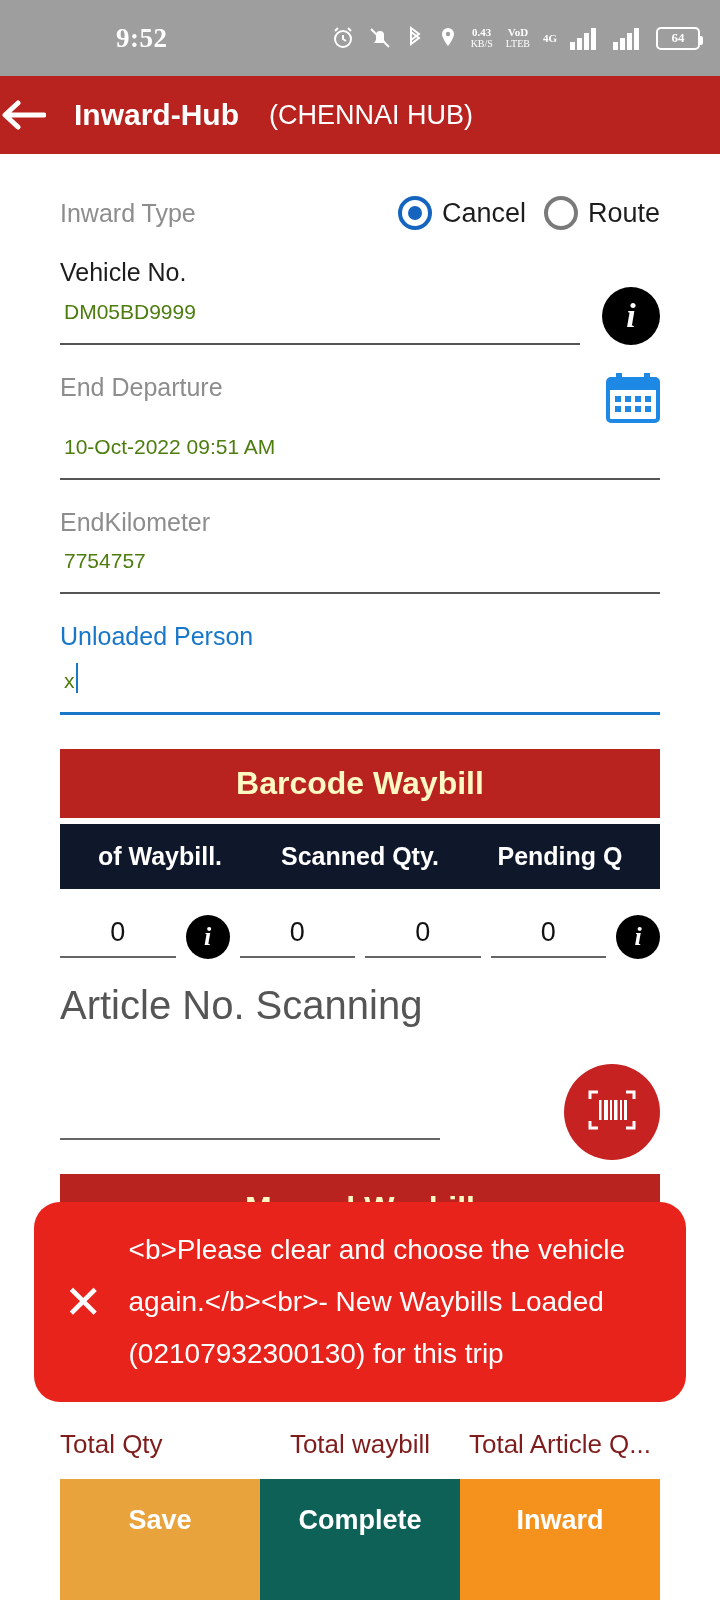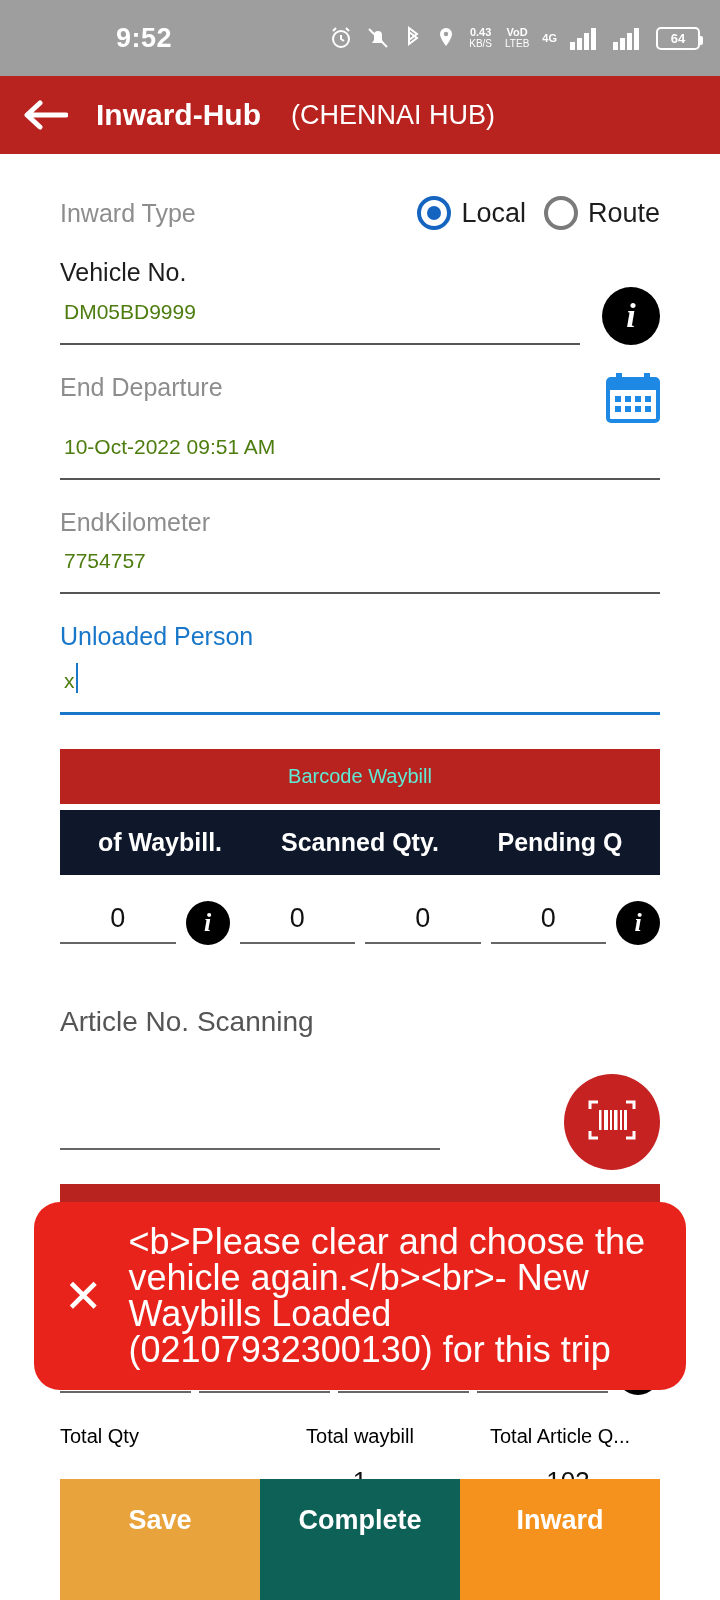--- a/index.html
+++ b/index.html
@@ -18,20 +18,21 @@
   }
 
   
   .statusbar {
     height: 76px;
     background: #9e9e9e;
     display: flex;
     align-items: center;
     padding: 0 20px;
     color: #ffffff;
+    font-family: Liberation Serif, serif;
   }
   .status-time {
     font-size: 27px;
     font-weight: bold;
     margin-left: 96px;
     letter-spacing: .5px;
   }
   .status-icons {
     margin-left: auto;
     display: flex;
@@ -61,21 +62,20 @@
     width: 3px; height: 9px; background: #fff; border-radius: 0 2px 2px 0;
   }
 
   
   .appbar {
     height: 78px;
     background: #b9231f;
     display: flex;
     align-items: center;
     color: #ffffff;
-    padding-left: 22px;
   }
   .back-arrow { width: 46px; height: 34px; margin-right: 28px; }
   .app-title { font-size: 30px; font-weight: bold; }
   .app-sub { font-size: 27px; margin-left: 30px; font-weight: normal; }
 
   
   .content { padding: 0 60px; position: relative; }
 
   .row-inward {
     display: flex;
@@ -122,23 +122,23 @@
   .cal-icon { width: 54px; height: 50px; }
 
   .cursor {
     display:inline-block; width:2px; height:30px; background:#1877c9;
     vertical-align:-5px; margin-left:1px;
   }
 
   
   .sec-header {
     background: #b9231f;
-    color: #5eead4;
-    font-size: 20px;
-    font-weight: normal;
+    color: #fef9c3;
+    font-size: 32px;
+    font-weight: bold;
     text-align: center;
     padding: 16px 0;
     margin-top: 34px;
   }
   .col-header {
     background: #0f172a;
     color: #fff;
     font-size: 25px;
     font-weight: bold;
     display: flex;
@@ -164,21 +164,21 @@
   }
   .val-badge {
     width: 44px; height: 44px; border-radius: 50%;
     background: #000; color: #fff;
     display:flex;align-items:center;justify-content:center;
     font-size: 26px; font-weight: bold; font-style: italic;
     font-family: "Liberation Serif", serif;
     flex: 0 0 auto;
   }
 
-  .article-label { font-size: 28px; color: #555; margin-top: 61px; }
+  .article-label { font-size: 40px; color: #555; margin-top: 24px; }
   .article-row { display:flex; align-items: flex-end; margin-top: 36px; }
   .article-input { width: 380px; border-bottom: 2px solid #666; height: 48px; }
   .scan-fab {
     margin-left: auto;
     width: 96px; height: 96px; border-radius: 50%;
     background: #c62222;
     display:flex;align-items:center;justify-content:center;
     margin-bottom: -20px;
   }
 
@@ -186,21 +186,21 @@
   .manual-cols {
     background:#b9231f; color:#fff; display:flex;
     padding: 14px 0; margin-top: 6px; font-size: 23px; font-weight: bold;
   }
   .manual-cols span { flex:1; text-align:center; }
   .manual-vals { display:flex; align-items:center; margin-top: 24px; gap: 8px;}
   .manual-vals .v {
     flex:1; text-align:center; font-size:26px; color:#111;
     border-bottom: 2px solid #666; padding-bottom:6px;
   }
-  .sub-row { display:flex; margin-top: 30px; font-size: 20px; color:#000000; }
+  .sub-row { display:flex; margin-top: 30px; font-size: 26px; color:#7f1d1d; }
   .sub-row span { flex:1; text-align:center; }
   .sub-row span:first-child { text-align:left; }
   .sub-vals { display:flex; margin-top: 18px; gap: 24px; }
   .sub-vals .sv { flex:1; text-align:center; font-size:26px; color:#111;}
   .sub-vals .sv.u { border-bottom:2px solid #666; padding-bottom:6px;}
   .sub-vals .spacer { flex: 1; }
 
   
   .toast {
     position: absolute;
@@ -208,21 +208,21 @@
     top: 1202px;
     background: #e8231c;
     color: #ffffff;
     border-radius: 26px;
     display: flex;
     align-items: center;
     padding: 22px 30px;
     gap: 26px;
   }
   .toast-x { font-size: 46px; line-height: 46px; font-weight: 300; flex: 0 0 auto;}
-  .toast-msg { font-size: 36px; line-height: 36px; }
+  .toast-msg { font-size: 28px; line-height: 52px; }
 
   
   .btnbar {
     position: absolute;
     left: 60px; right: 60px; bottom: 0;
     display: flex;
   }
   .btn {
     flex: 1;
     text-align: center;
@@ -307,21 +307,21 @@
     <span class="app-sub">(CHENNAI HUB)</span>
   </div>
 
   <div class="content">
 
     <div class="row-inward">
       <span class="label-grey">Inward Type</span>
       <div class="radios">
         <span class="radio-wrap">
           <span class="radio sel"></span>
-          <span class="radio-label">Local</span>
+          <span class="radio-label">Cancel</span>
         </span>
         <span class="radio-wrap">
           <span class="radio"></span>
           <span class="radio-label">Route</span>
         </span>
       </div>
     </div>
 
     <div class="field">
       <div class="field-label label-dark">Vehicle No.</div>

